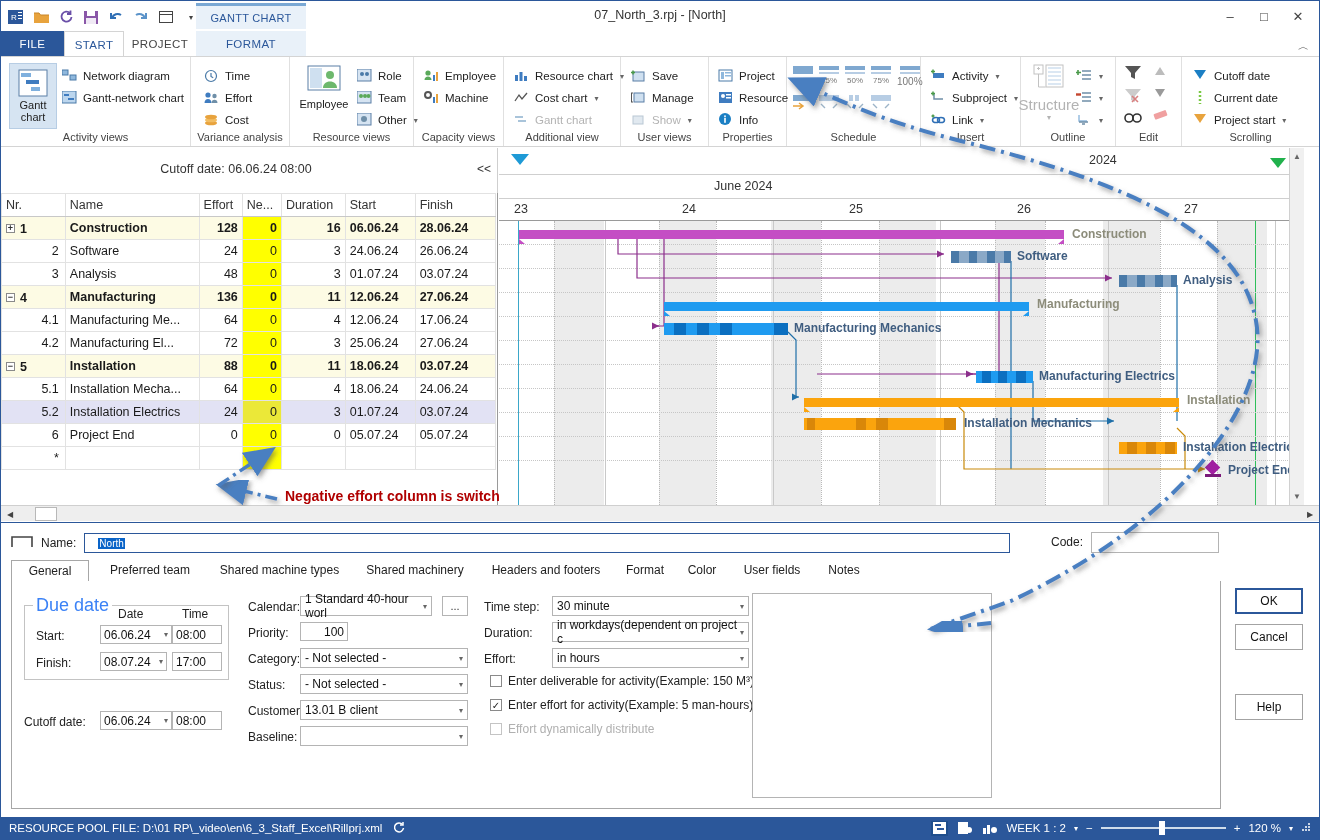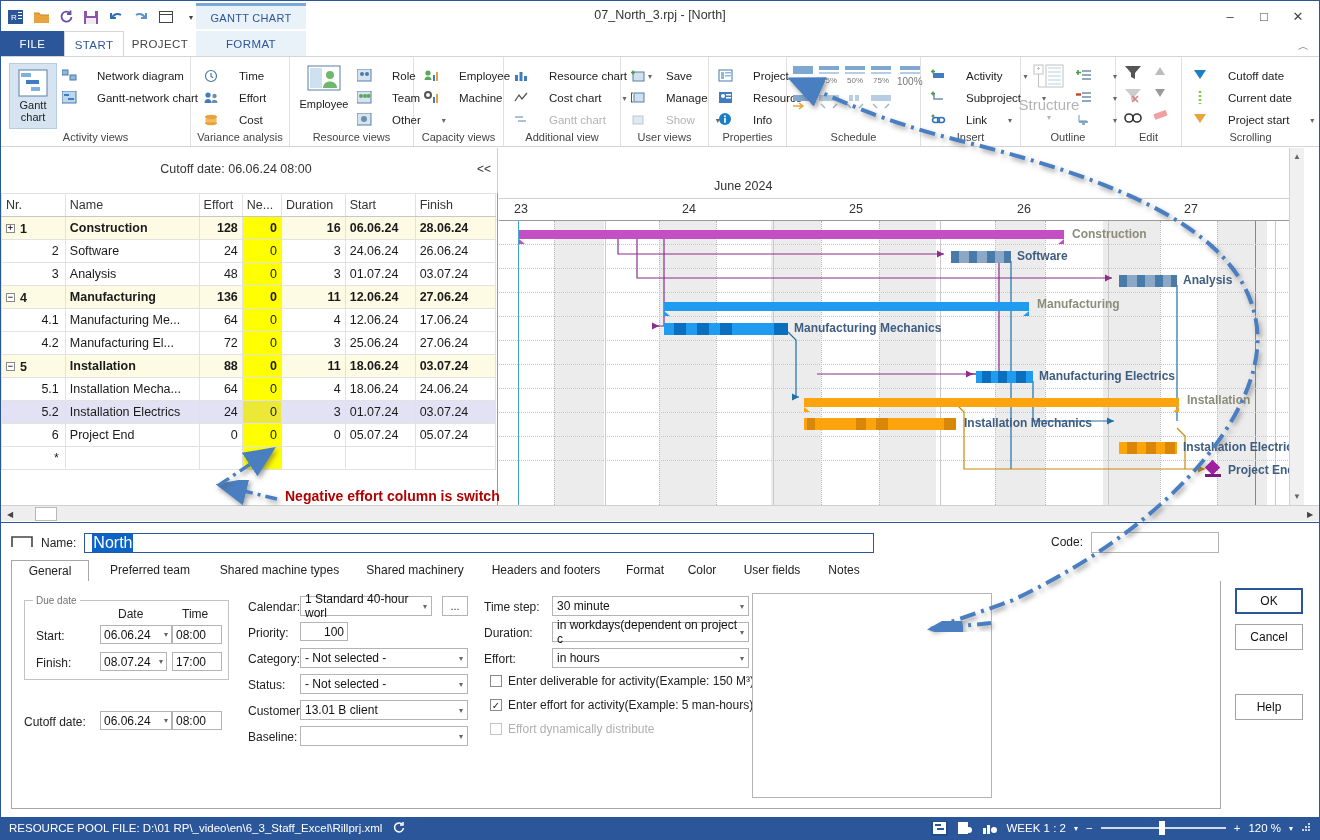--- a/index.html
+++ b/index.html
@@ -29,21 +29,21 @@
   .tab.start { left:63px; width:60px; background:#fff; color:#2b579a; border:1px solid #d4d4d4; border-bottom:none; }
   .tab.project { left:123px; width:72px; color:#444; }
   .tab.format { left:195px; width:110px; background:#e9f1f9; color:#2b579a; }
   .ribbonline { position:absolute; left:0; top:55px; width:1318px; height:1px; background:#d4d4d4; }
   .collapse { position:absolute; right:10px; top:38px; color:#555; font-size:11px; }
 
   
   .ribbon { position:absolute; left:0; top:56px; width:1318px; height:90px; background:#fff; border-bottom:1px solid #d4d4d4; }
   .rgroup { position:absolute; top:0; height:89px; border-right:1px solid #e0e0e0; }
   .rglabel { position:absolute; bottom:3px; left:0; width:100%; text-align:center; font-size:11px; color:#444; }
-  .ritem { display:flex; align-items:center; gap:19px; height:22px; font-size:11.5px; color:#222; padding-left:3px; white-space:nowrap; }
+  .ritem { display:flex; align-items:center; gap:5px; height:22px; font-size:11.5px; color:#222; padding-left:3px; white-space:nowrap; }
   .ritem.dis { color:#b3b3b3; }
   .ritem .caret { color:#666; font-size:8px; margin-left:2px; }
   .bigbtn { display:flex; flex-direction:column; align-items:center; justify-content:center; width:48px; height:66px;
             background:#d6e4f2; border:1px solid #b7cde4; font-size:11px; color:#222; line-height:12px; text-align:center; }
 
   
   .ic16 { width:16px; height:14px; position:relative; flex:0 0 16px; }
 
   
   .cutoffbar { position:absolute; left:0; top:147px; width:497px; height:45px; background:#fff; border-right:1px solid #cfcfcf; }
@@ -114,34 +114,34 @@
   .gvbtn { position:absolute; left:0; width:14px; height:14px; display:flex; align-items:center; justify-content:center;
            font-size:8px; color:#666; }
 
   
   .annot { position:absolute; font-size:14px; font-weight:bold; color:#b00000; white-space:nowrap; }
 
   
   .dialog { position:absolute; left:0; top:521px; width:1318px; height:296px; background:#fff; border-top:1px solid #2b579a;
             border-bottom:none; }
   .dlgname { position:absolute; left:10px; top:9px; height:22px; display:flex; align-items:center; gap:8px; }
-  .namebox { width:790px; height:20px; border:1px solid #2b579a; background:#fff; font-size:16px; padding:0 7px;
+  .namebox { width:926px; height:20px; border:1px solid #2b579a; background:#fff; font-size:10px; padding:0 13px;
              display:flex; align-items:center; }
   .selected-txt { background:#0a64c8; color:#fff; padding:0 1px; }
   .codebox { position:absolute; left:1090px; top:9px; width:128px; height:21px; border:1px solid #b4b4b4; background:#fff; }
   .codelbl { position:absolute; left:1050px; top:12px; font-size:12px; color:#222; }
 
   .tabstrip { position:absolute; left:10px; top:37px; width:1210px; height:22px; border-bottom:1px solid #a7a7a7; }
   .dtab { position:absolute; top:0; height:22px; line-height:21px; text-align:center; font-size:12px; color:#222; }
   .dtab.act { background:#fff; border:1px solid #a7a7a7; border-bottom:1px solid #fff; }
 
   .dpanel { position:absolute; left:10px; top:58px; width:1210px; height:228px; border:1px solid #a7a7a7; border-top:none; background:#fff; }
 
   fieldset.duedate { position:absolute; left:12px; top:14px; width:205px; height:85px; border:1px solid #c3c3c3; margin:0; padding:0; }
-  fieldset.duedate legend { font-size:10px; color:#737373; margin-left:8px; padding:0 3px; }
+  fieldset.duedate legend { font-size:18px; color:#3b82f6; margin-left:8px; padding:0 3px; }
   .lbl { position:absolute; font-size:12px; color:#222; }
   .inp { position:absolute; border:1px solid #b4b4b4; background:#fff; height:19px; font-size:12px;
          display:flex; align-items:center; padding:0 3px; color:#111; }
   .inp .dd { margin-left:auto; font-size:8px; color:#666; }
   .combo { position:absolute; border:1px solid #b4b4b4; background:#fff; height:20px; font-size:12px;
            display:flex; align-items:center; padding:0 4px; color:#111; }
   .combo .dd { margin-left:auto; font-size:8px; color:#666; }
   .combo.dis { color:#9a9a9a; }
   .btnsm { position:absolute; border:1px solid #b4b4b4; background:#fff; height:20px; width:26px; font-size:11px;
            display:flex; align-items:center; justify-content:center; color:#333; }
@@ -764,20 +764,25 @@
             <td></td>
             <td></td>
           </tr>
         </tbody>
     </table>
   </div>
 
   <div class="annot" style="left:284px; top:487px;">Negative effort column is switched on</div>
 
   <div class="gantt">
+    <div class="g-topband">
+      <div class="g-marker-blue"></div>
+      <div class="g-yearlbl">2024</div>
+      <div class="g-marker-green"></div>
+    </div>
     <div class="g-monthband">
       <div class="g-monthlbl" style="left:215px">June 2024</div>
     </div>
     <div class="g-dayband">
       <div class="g-daylbl" style="left:22px">23</div>
       <div class="g-daylbl" style="left:190px">24</div>
       <div class="g-daylbl" style="left:357px">25</div>
       <div class="g-daylbl" style="left:525px">26</div>
       <div class="g-daylbl" style="left:692px">27</div>
       <div class="g-daysep" style="left:106px"></div>

